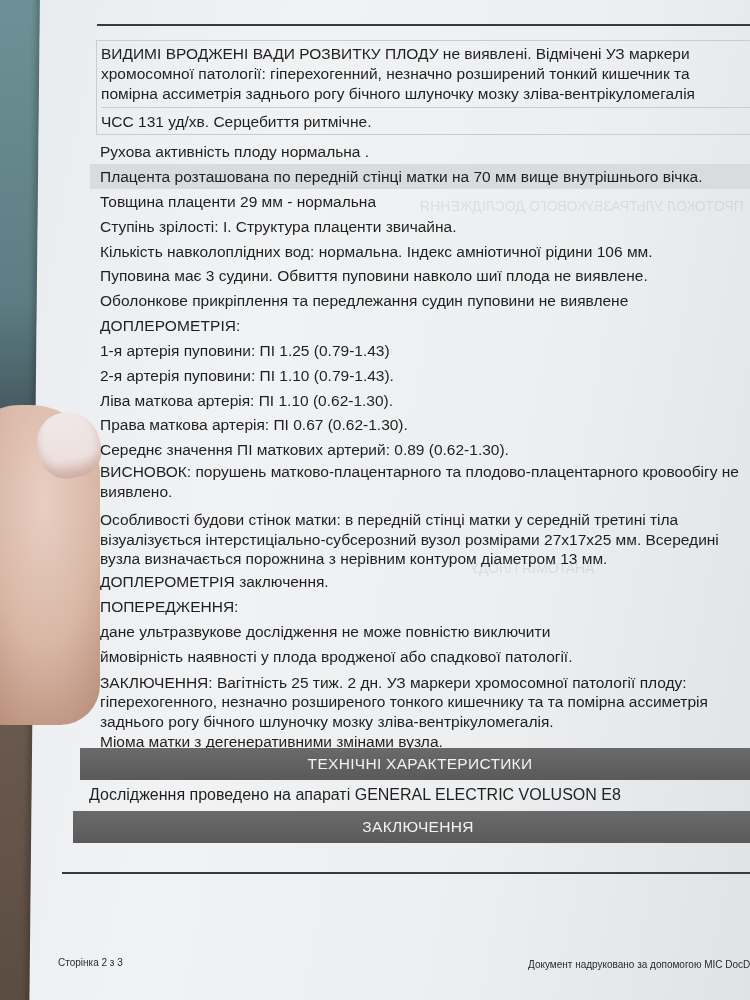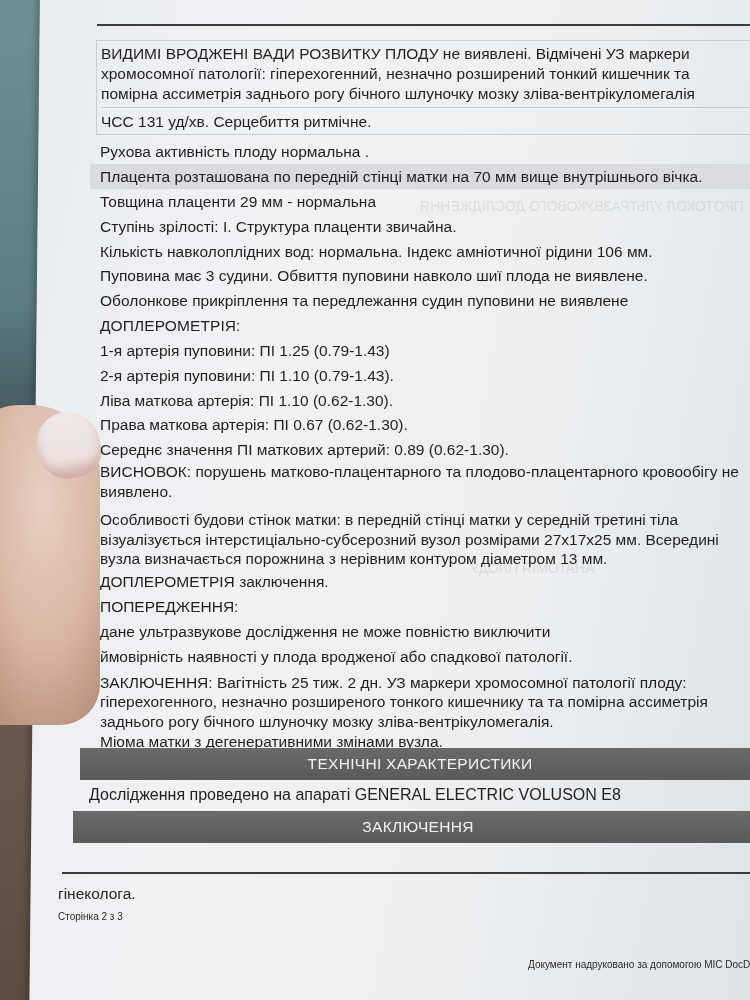--- a/index.html
+++ b/index.html
@@ -73,21 +73,21 @@
     }
     .bottom-rule {
       position: absolute; left: 62px; top: 872px; width: 700px; height: 2px;
       background: #3a3a3a;
     }
     .disclaimer {
       position: absolute; left: 58px; top: 884px; width: 690px;
       font-size: 15.5px; line-height: 1.32; color: #1f1f1f;
     }
     .footer-left {
-      position: absolute; left: 58px; top: 911px;
+      position: absolute; left: 58px; top: 957px;
       font-size: 10px; color: #2a2a2a;
     }
     .footer-right {
       position: absolute; left: 528px; top: 959px;
       font-size: 10px; color: #2a2a2a; white-space: nowrap;
     }
     .ghost {
       position: absolute; color: rgba(90,90,90,0.12); font-size: 14px;
       transform: scaleX(-1); white-space: nowrap;
     }
@@ -157,17 +157,16 @@
   <p class="row mt4">Очікувана дата пологів: 08.11.2022 (по передньому УЗД ).</p>
 </div>
 
 <div class="bar bar-tech">ТЕХНІЧНІ ХАРАКТЕРИСТИКИ</div>
 <div class="device">Дослідження проведено на апараті GENERAL ELECTRIC VOLUSON E8</div>
 <div class="bar bar-concl">ЗАКЛЮЧЕННЯ</div>
 
 <div class="bottom-rule"></div>
 
 <div class="disclaimer">
-  <div>гінеколога.</div>
 </div>
 
 <div class="footer-left">Сторінка 2 з 3</div>
 <div class="footer-right">Документ надруковано за допомогою MIC DocDream</div>
 
 </body></html>

